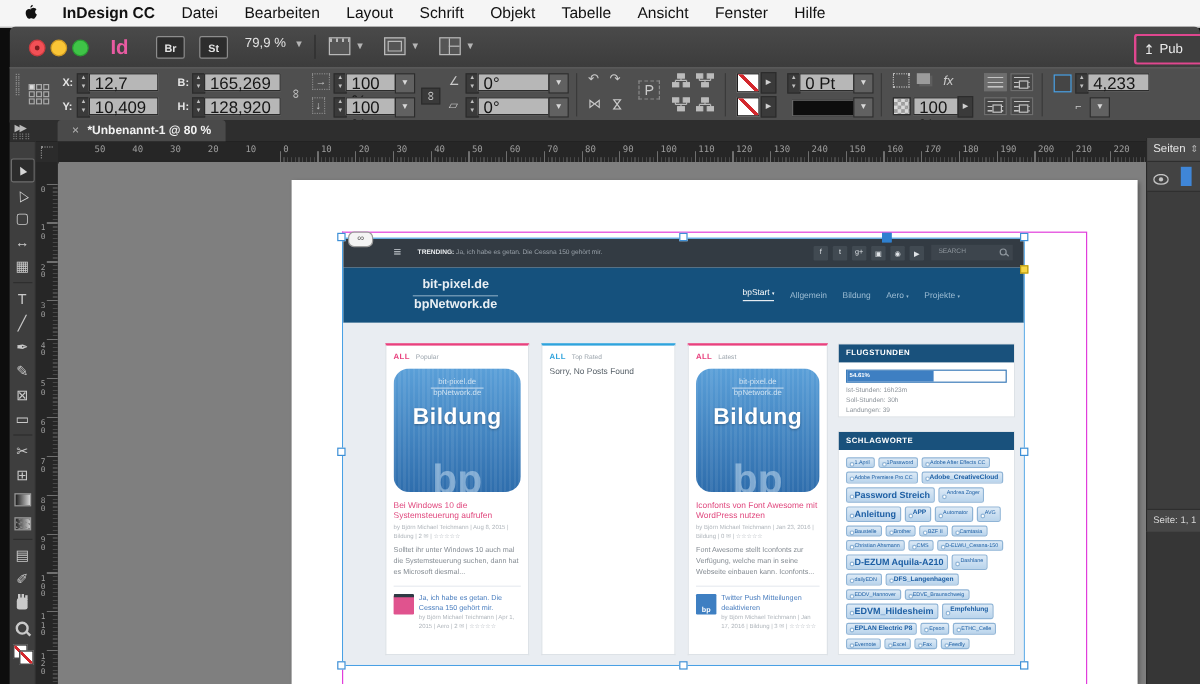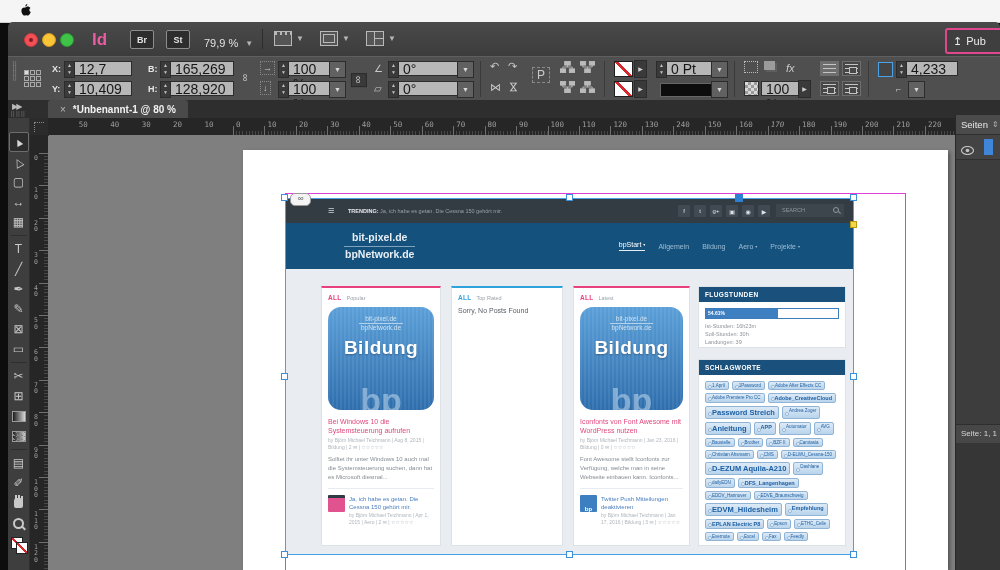--- a/index.html
+++ b/index.html
@@ -22,21 +22,21 @@
   .tl{position:absolute;width:12px;height:12px;border-radius:50%;top:11px;}
   .tl.red{left:16px;background:#f25056;border:1px solid #c93b3f;}
   .tl.red::after{content:"";position:absolute;left:4px;top:4px;width:4px;height:4px;
     border-radius:50%;background:#7e1d20;}
   .tl.yellow{left:34px;background:#fac536;border:1px solid #cf9a23;}
   .tl.green{left:52px;background:#3fc447;border:1px solid #2a9a33;}
   .id-logo{position:absolute;left:84px;top:8px;font-size:17px;font-weight:bold;color:#e95ba2;}
   .mini-app-btn{position:absolute;top:8px;width:22px;height:17px;background:#2d2d2d;
     border:1px solid #8d8d8d;border-radius:2px;color:#e3e3e3;font-size:9px;font-weight:bold;
     display:flex;align-items:center;justify-content:center;}
-  .zoom-ctl{position:absolute;left:196px;top:15px;color:#e2e2e2;font-size:11px;display:flex;gap:7px;align-items:center;}
+  .zoom-ctl{position:absolute;left:196px;top:8px;color:#e2e2e2;font-size:11px;display:flex;gap:7px;align-items:center;}
   .dd-car{color:#b5b5b5;font-size:8px;}
   .tb-sep{position:absolute;top:7px;width:1px;height:20px;background:#2c2c2c;}
   .viewbtn{position:absolute;top:9px;display:flex;gap:4px;align-items:center;}
   .vb-ic{width:16px;height:13px;border:1px solid #b9b9b9;background:#555;}
   .vb-ic.i1{background:repeating-linear-gradient(90deg,#b9b9b9 0 2px,#555 2px 5px) top/100% 3px no-repeat,#555;}
   .vb-ic.i2{box-shadow:inset 0 0 0 2px #555,inset 0 0 0 3px #b9b9b9;}
   .vb-ic.i3{background:linear-gradient(90deg,#b9b9b9 1px,transparent 1px) 7px 0/1px 100% no-repeat,
     linear-gradient(#b9b9b9 1px,transparent 1px) 7px 6px/9px 1px no-repeat,#555;}
   .publish{position:absolute;right:0;top:6px;width:47px;height:22px;background:#3f3f3f;
     border:2px solid #e0478f;border-right:none;border-radius:3px 0 0 3px;
@@ -409,20 +409,32 @@
   <div class="handle" style="left:850px;top:551px;"></div>
   <div class="handle yellow" style="left:850px;top:221px;"></div>
   <div class="abs linkbadge">∞</div>
 
   <div class="abs menubar">
     <span class="apple">
       <svg width="13" height="15" viewBox="0 0 13 15">
           <path fill="#111" d="M9.3 0c.2 1.1-.8 2.4-1.9 2.4C7.2 1.2 8.3.1 9.3 0zM7.4 3.1c.9 0 1.5-.7 2.5-.7 1 0 2 .6 2.5 1.5-1.6 1-1.4 3.3.3 4.1-.5 1.4-1.6 3.6-2.8 3.6-.7 0-1-.4-1.8-.4s-1.2.4-1.9.4C5 11.6 3.4 9 3.4 6.8c0-2.3 1.6-3.2 2.7-3.2.7 0 1 .5 1.3.5z"></path>
         </svg>
     </span>
+    <span id="menu-items" style="display:flex;">
+        <span class="menu-item bold">InDesign CC</span>
+        <span class="menu-item">Datei</span>
+        <span class="menu-item">Bearbeiten</span>
+        <span class="menu-item">Layout</span>
+        <span class="menu-item">Schrift</span>
+        <span class="menu-item">Objekt</span>
+        <span class="menu-item">Tabelle</span>
+        <span class="menu-item">Ansicht</span>
+        <span class="menu-item">Fenster</span>
+        <span class="menu-item">Hilfe</span>
+      </span>
   </div>
 
   <div class="abs titlebar">
     <span class="tl red"></span>
     <span class="tl yellow"></span>
     <span class="tl green"></span>
     <span class="id-logo">Id</span>
     <span class="mini-app-btn" style="left:122px;">Br</span>
     <span class="mini-app-btn" style="left:158px;">St</span>
     <span class="zoom-ctl">

